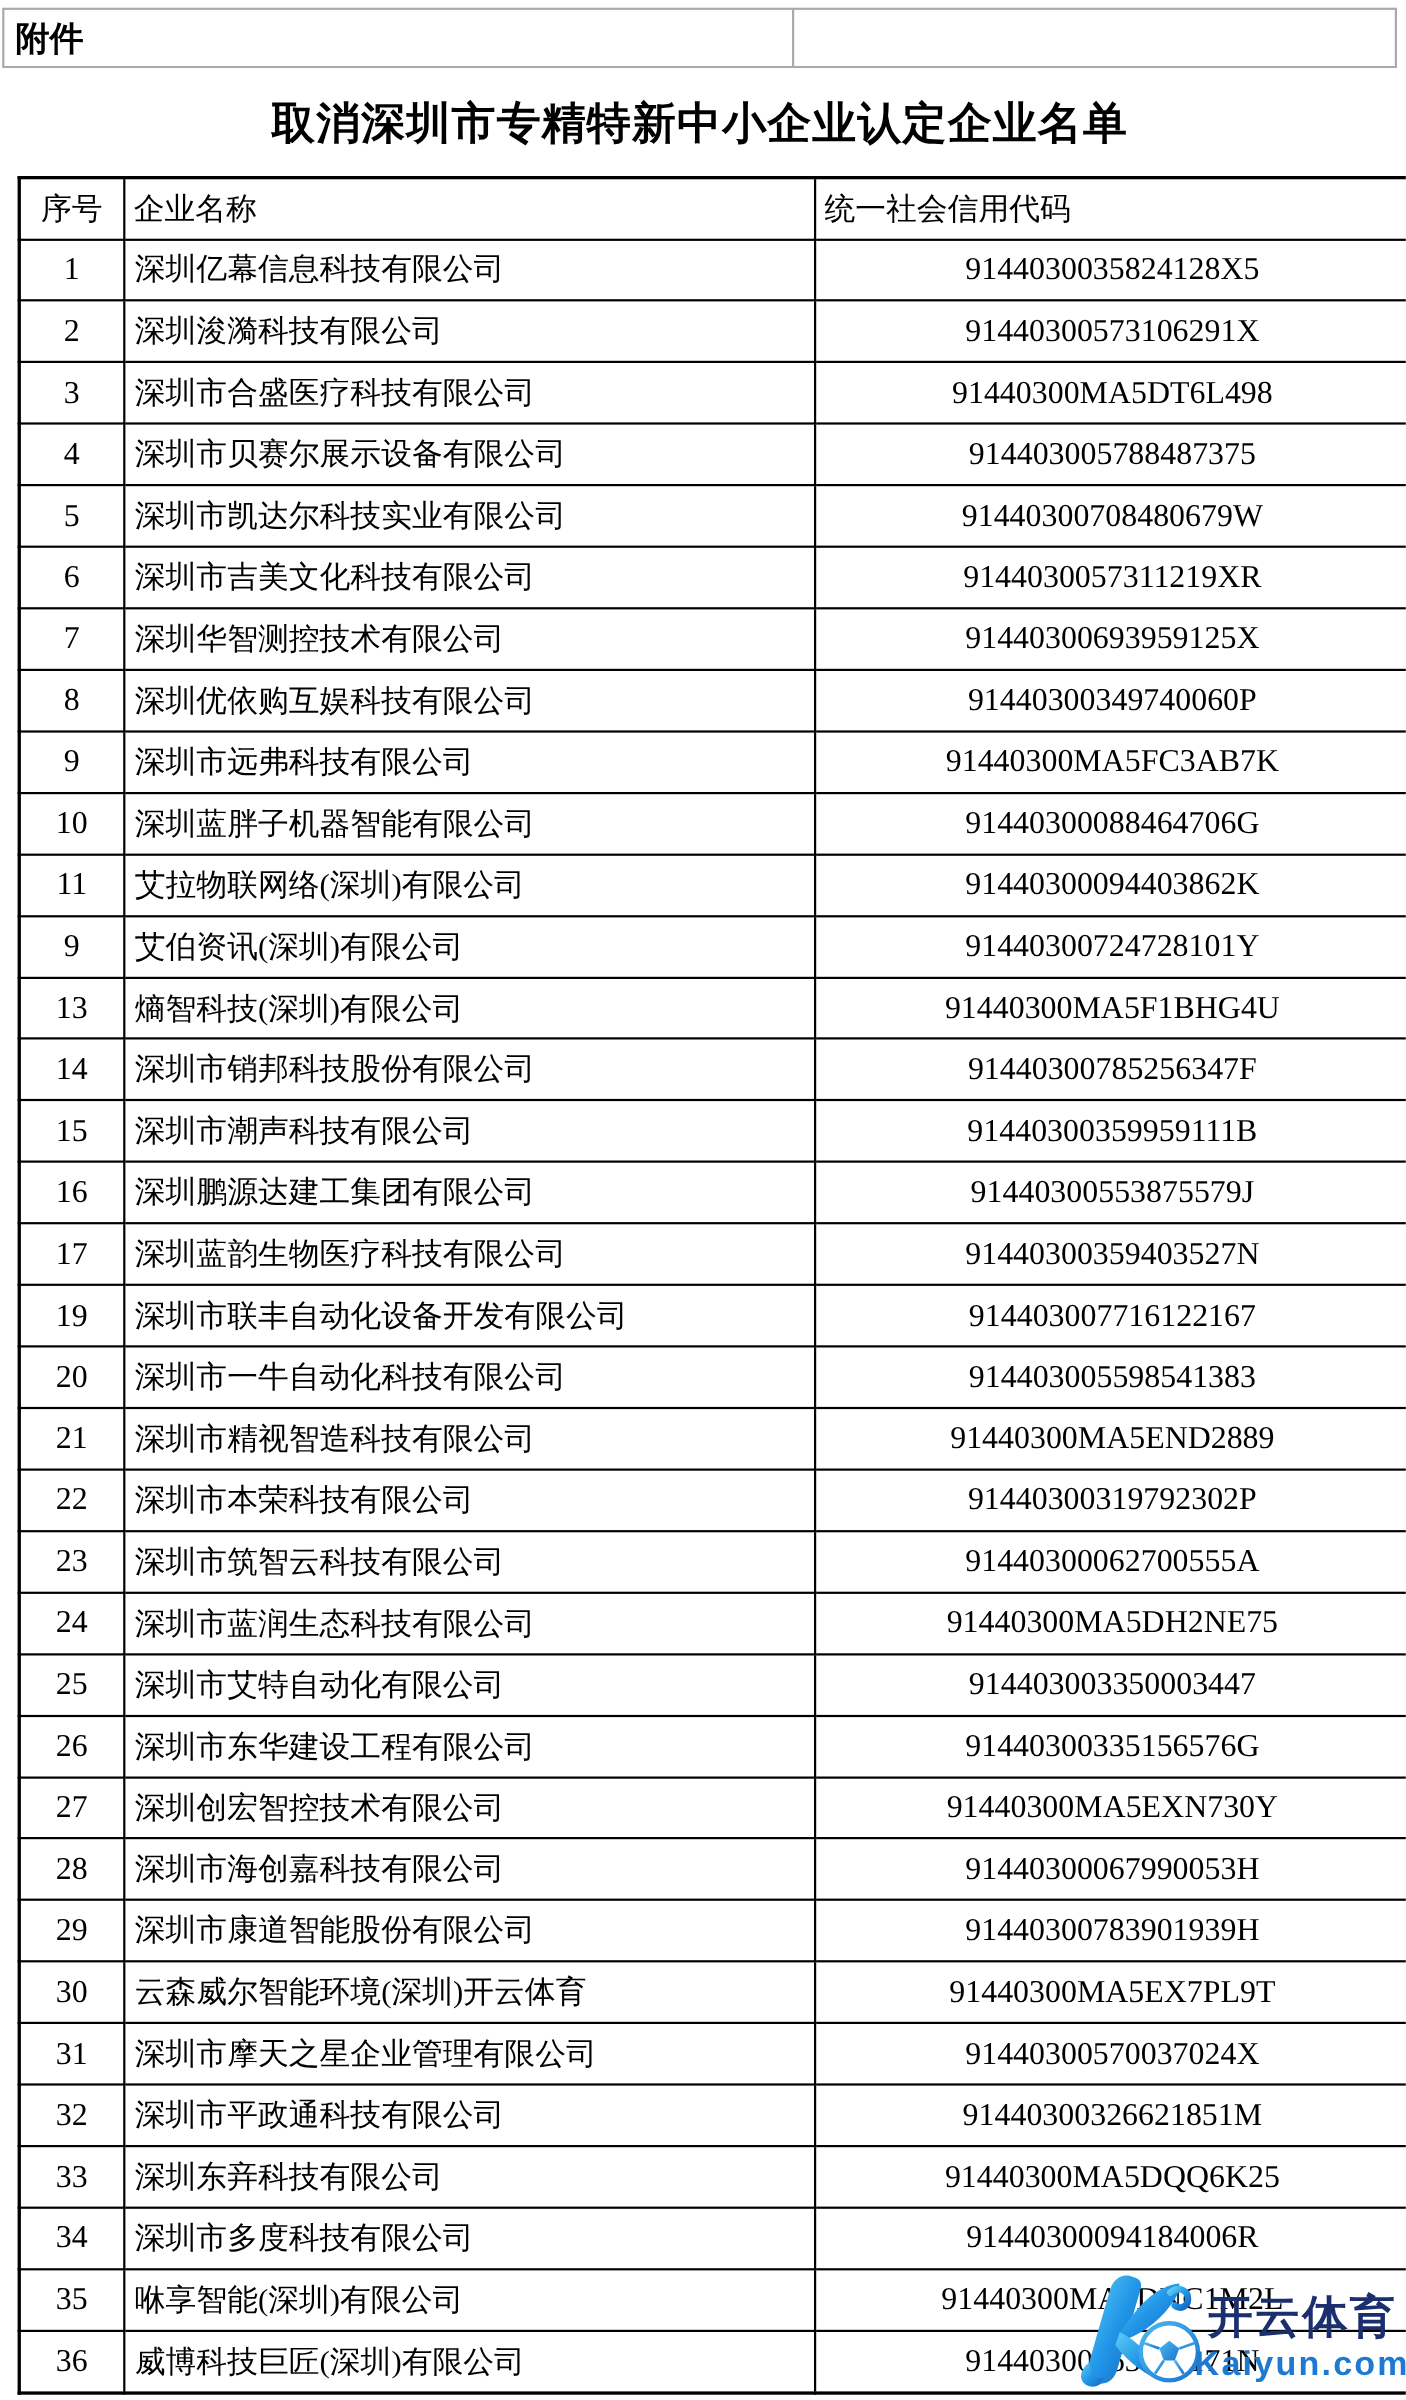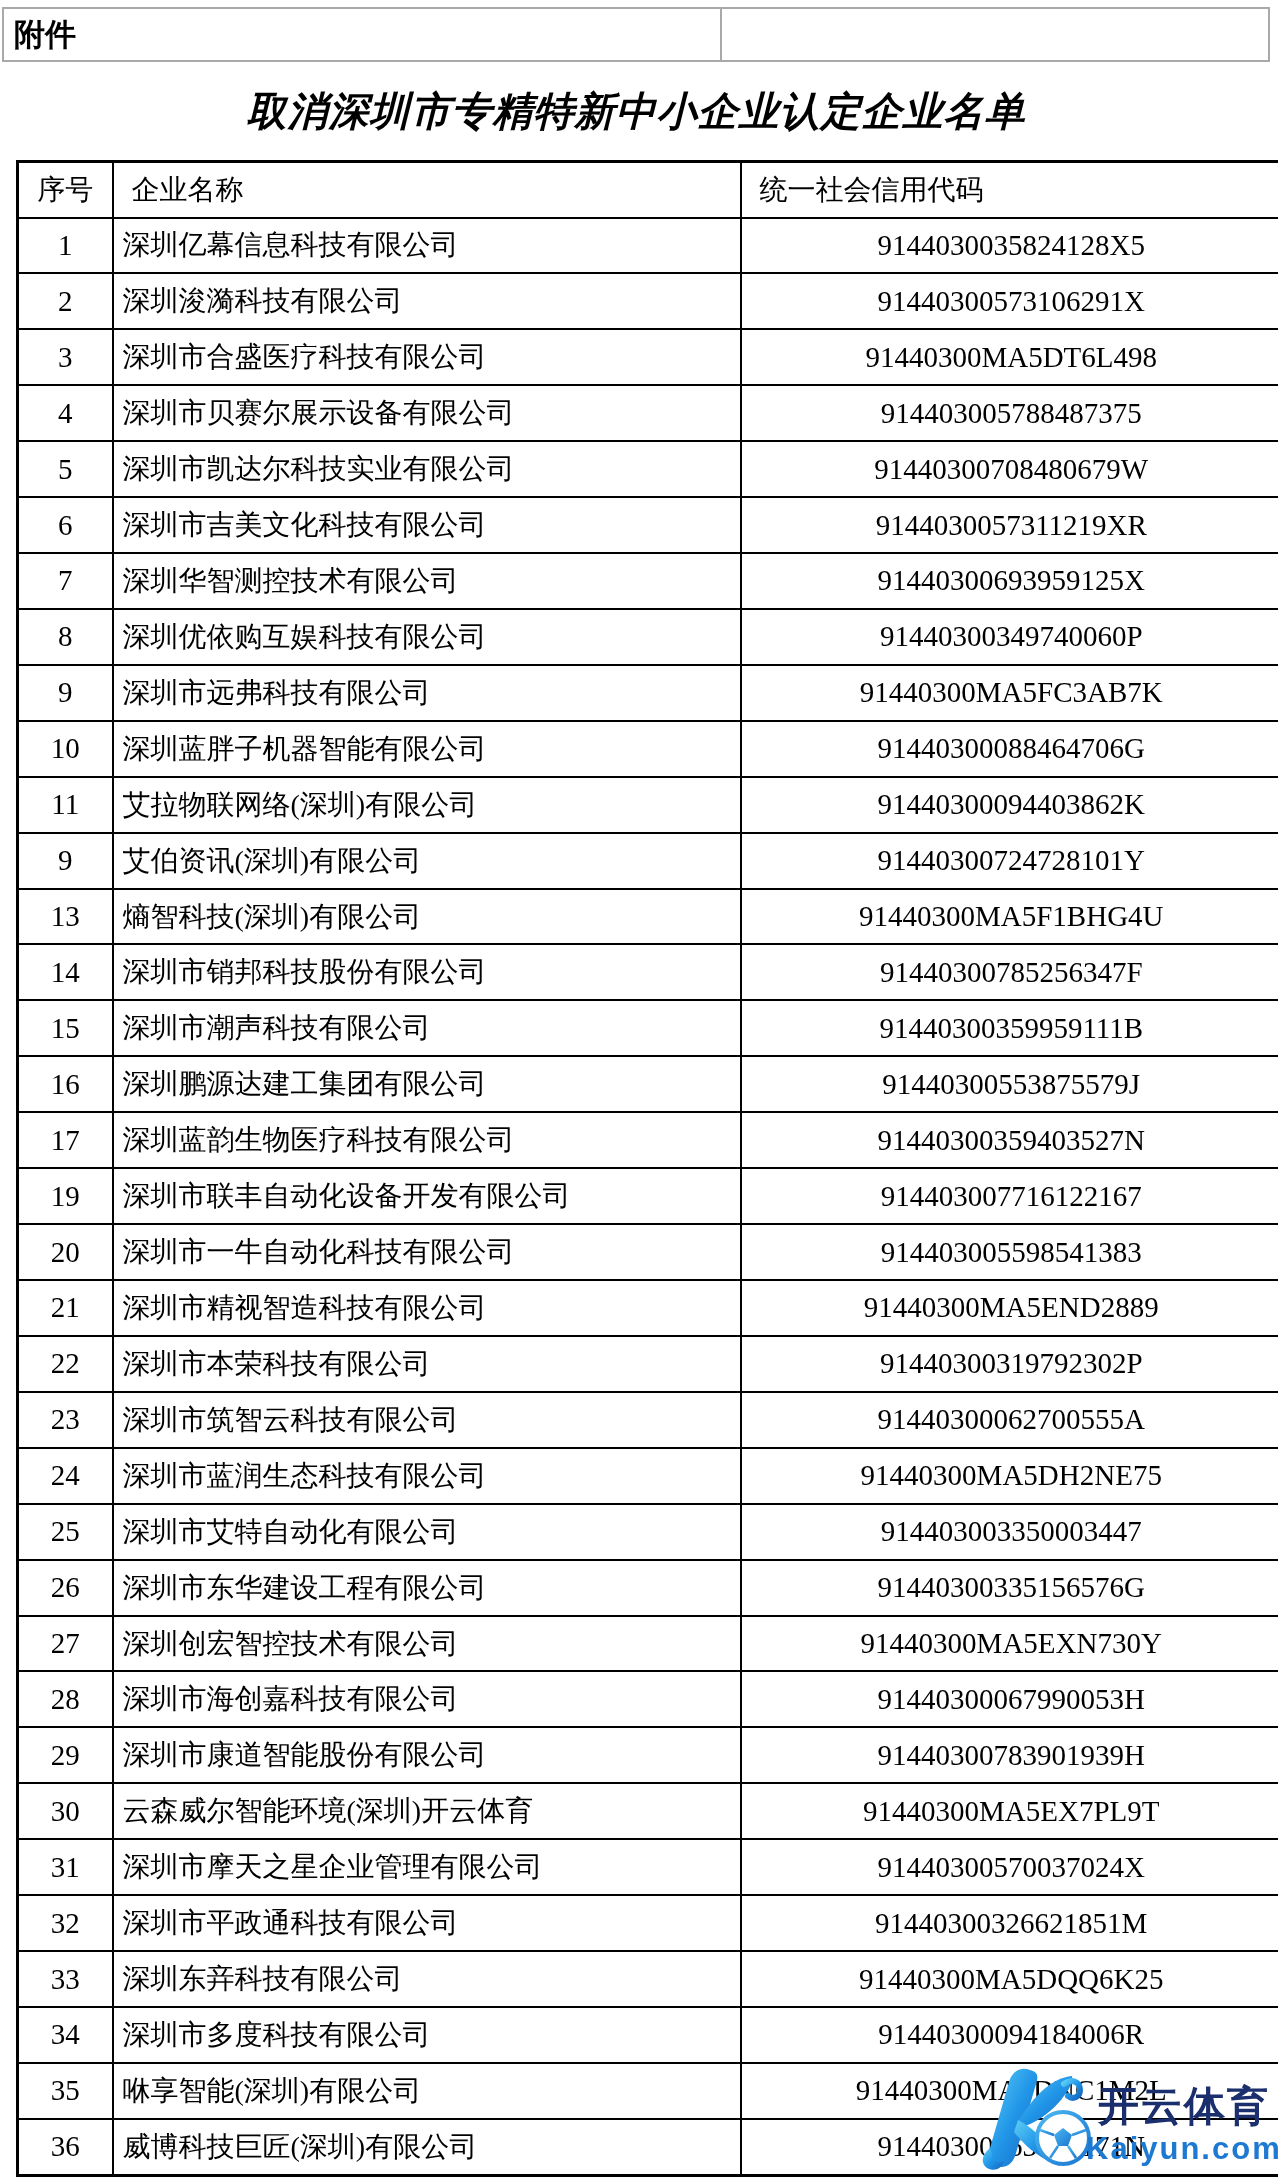--- a/index.html
+++ b/index.html
@@ -30,21 +30,20 @@
   .attach-cell-right { flex: 1; }
 
   
   .doc-title {
     position: absolute; left: 2px; top: 62px;
     width: 1268px; height: 98px;
     display: flex; align-items: center; justify-content: center;
     font-size: 40px; font-weight: bold;
     letter-spacing: 1px;
     background: #fff;
-    font-style: italic;
   }
 
   
   .main-table {
     position: absolute; left: 4px; top: 160px;
     width: 1268px; height: 2017px;
     border-collapse: collapse;
     table-layout: fixed;
     background: #fff;
     margin-left: 12px;
@@ -54,21 +53,21 @@
     padding: 0;
     overflow: hidden;
     white-space: nowrap;
   }
   .main-table { border: 3px solid #000; }
   .main-table thead tr { height: 56px; }
   .main-table th {
     font-weight: normal;
     font-size: 28px;
     text-align: left;
-    padding-left: 18px;
+    padding-left: 8px;
   }
   .main-table th.center, .main-table td.center { text-align: center; padding-left: 0; }
   .main-table td { font-size: 29px; text-align: center; }
   .main-table td.name-cell {
     text-align: left;
     padding-left: 9px;
     font-size: 28px;
   }
 
   

